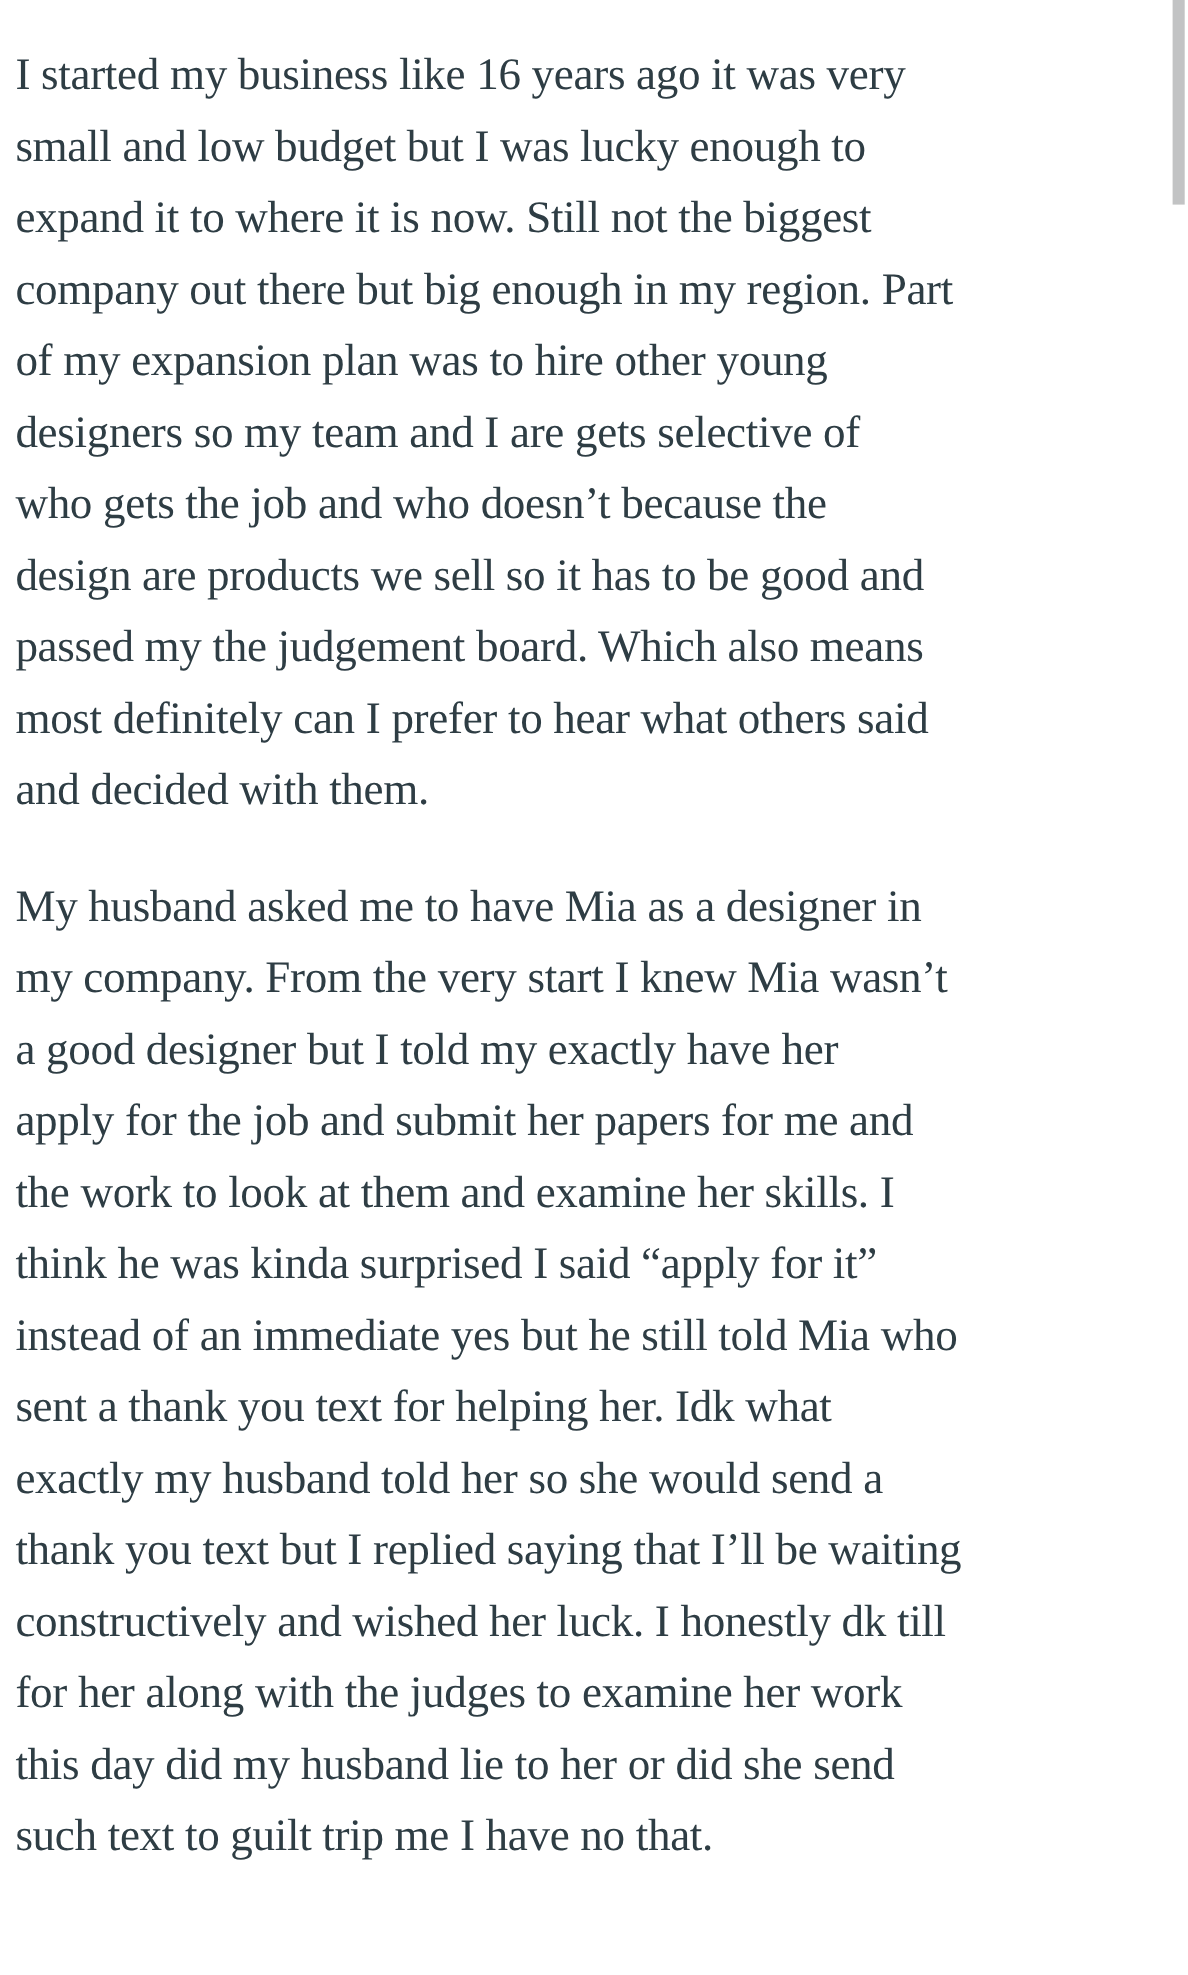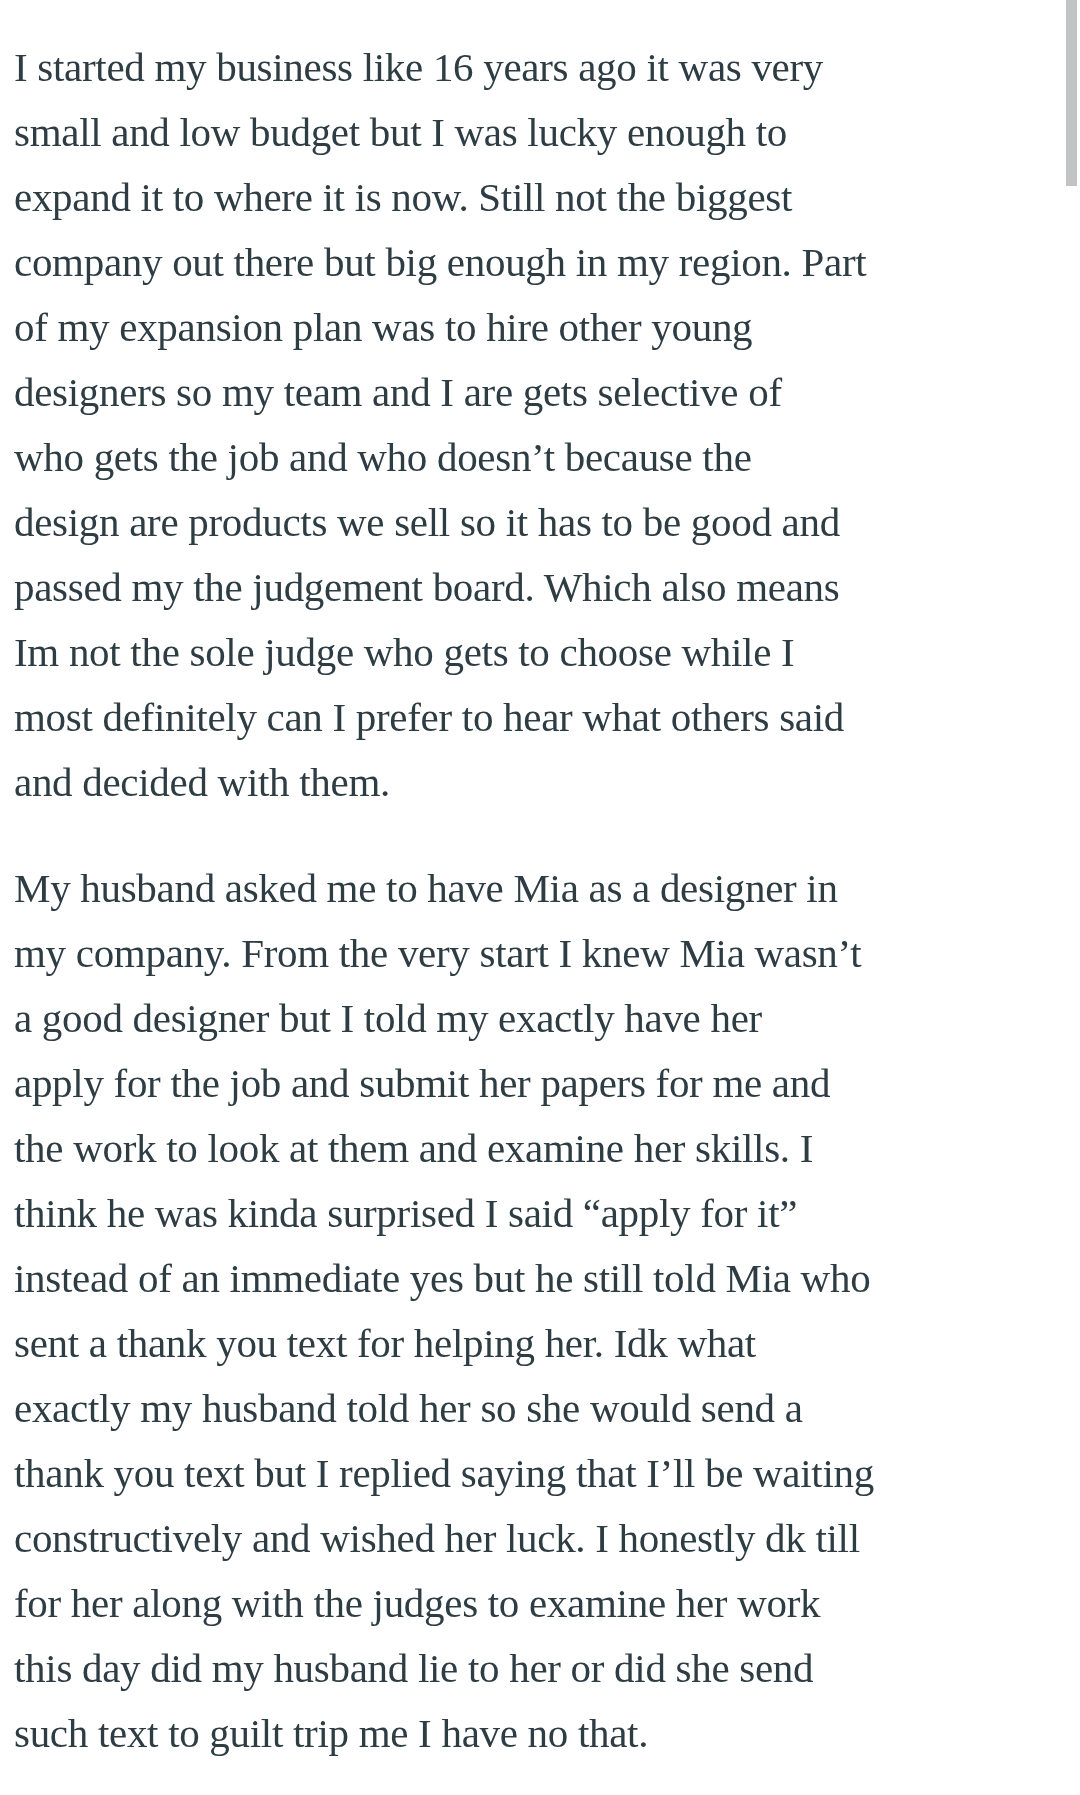--- a/index.html
+++ b/index.html
@@ -50,21 +50,20 @@
     </p>
     <div class="line">I started my business like 16 years ago it was very</div>
     <div class="line">small and low budget but I was lucky enough to</div>
     <div class="line">expand it to where it is now. Still not the biggest</div>
     <div class="line">company out there but big enough in my region. Part</div>
     <div class="line">of my expansion plan was to hire other young</div>
     <div class="line">designers so my team and I are gets selective of</div>
     <div class="line">who gets the job and who doesn’t because the</div>
     <div class="line">design are products we sell so it has to be good and</div>
     <div class="line">passed my the judgement board. Which also means</div>
-    <div class="line">Im not the sole judge who gets to choose while I</div>
     <div class="line">most definitely can I prefer to hear what others said</div>
     <div class="line">and decided with them.</div>
   <p></p>
   <p class="para">
     </p>
     <div class="line">My husband asked me to have Mia as a designer in</div>
     <div class="line">my company. From the very start I knew Mia wasn’t</div>
     <div class="line">a good designer but I told my exactly have her</div>
     <div class="line">apply for the job and submit her papers for me and</div>
     <div class="line">the work to look at them and examine her skills. I</div>

